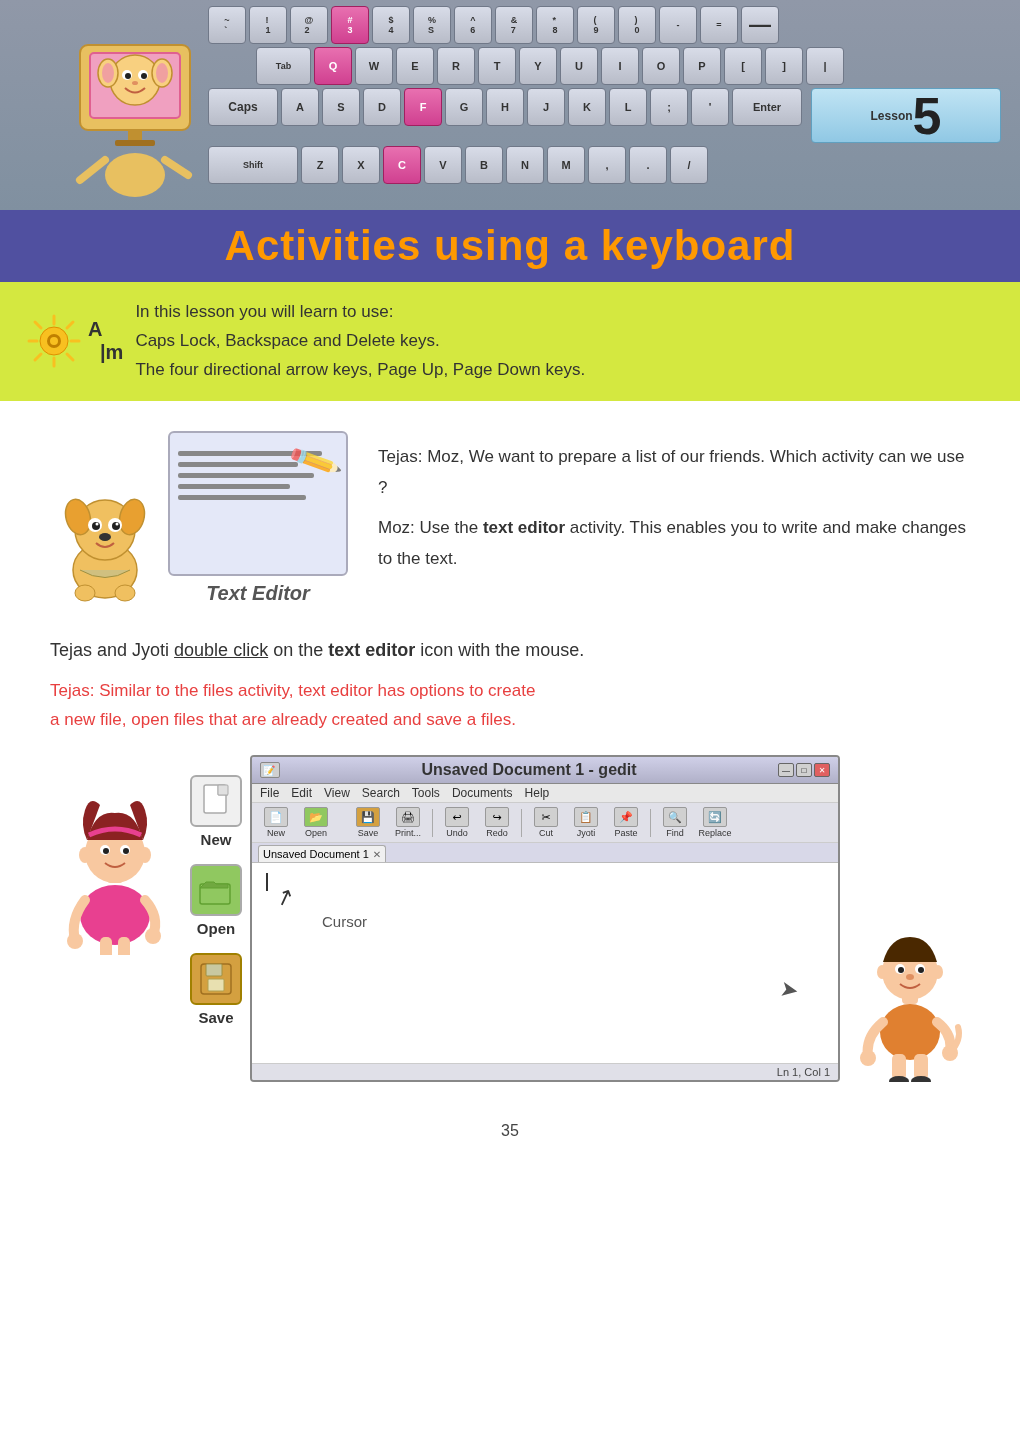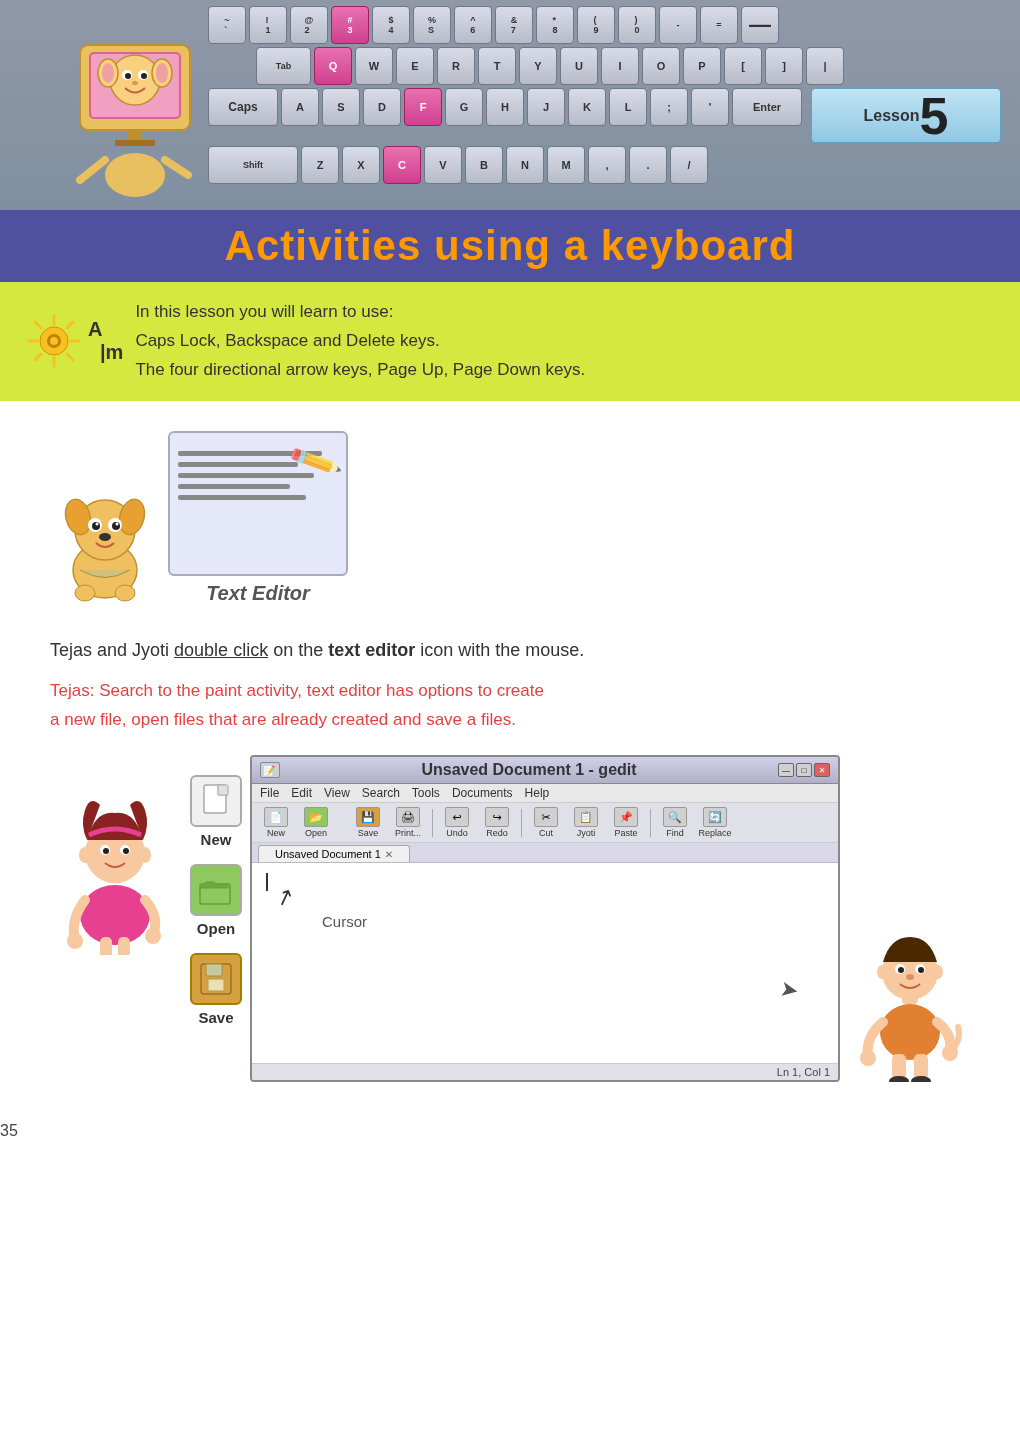--- a/index.html
+++ b/index.html
@@ -161,21 +161,21 @@
       background: #d8d8e8;
       padding: 2px 6px 0;
       display: flex;
       border-bottom: 1px solid #bbb;
     }
     .gedit-tab {
       background: #f0f0f0;
       border: 1px solid #aaa;
       border-bottom: none;
       border-radius: 3px 3px 0 0;
-      padding: 2px 16px;
+      padding: 2px 4px;
       font-size: 11px;
       display: flex;
       align-items: center;
       gap: 4px;
     }
     .tab-close {
       font-size: 10px;
       cursor: pointer;
       color: #666;
     }
@@ -189,21 +189,21 @@
       background: #e0e0e8;
       padding: 2px 8px;
       font-size: 11px;
       color: #444;
       text-align: right;
       border-top: 1px solid #ccc;
     }
 
     
     .page-number {
-      text-align: left;
+      text-align: center;
       font-size: 16px;
       color: #444;
       padding: 10px 0 20px;
     }
 
     
     .kb-container {
       width: 100%;
       height: 210px;
       background: linear-gradient(to bottom, #9098a8, #8090a0);
@@ -383,21 +383,21 @@
       <div class="k">G</div>
       <div class="k">H</div>
       <div class="k">J</div>
       <div class="k">K</div>
       <div class="k">L</div>
       <div class="k">;</div>
       <div class="k">'</div>
       <div class="k w3">Enter</div>
 
       <div class="k lesson-box lb" style="margin-left:6px;">
-        <span style="font-size:16px;font-weight:bold;">Lesson</span>
+        <span style="font-size:12px;font-weight:bold;">Lesson</span>
         <span class="lesson-big">5</span>
       </div>
     </div>
 
     <div class="row1">
       <div class="k w4" style="font-size:9px;">Shift</div>
       <div class="k">Z</div>
       <div class="k">X</div>
       <div class="k pk">C</div>
       <div class="k">V</div>
@@ -488,27 +488,33 @@
           <div style="background:#888;height:5px;width:85%;margin-bottom:6px;border-radius:2px;"></div>
           <div style="background:#888;height:5px;width:70%;margin-bottom:6px;border-radius:2px;"></div>
           <div style="background:#888;height:5px;width:80%;margin-bottom:6px;border-radius:2px;"></div>
 
           <div style="position:absolute;right:8px;top:8px;font-size:36px;transform:rotate(-25deg);opacity:0.8;">✏️</div>
         </div>
         <div style="font-size:20px;font-weight:bold;color:#555;margin-top:6px;font-style:italic;">Text Editor</div>
       </div>
     </div>
 
+    <div style="font-size:17px;color:#333;line-height:1.85;flex:1;padding-top:10px;">
+      <p>Tejas: Moz, We want to prepare a list of our friends. Which activity can we use ?</p>
+      <p style="margin-top:8px;">
+        <span>Moz: Use the </span><strong style="font-weight:900;">text editor</strong><span> activity. This enables you to write and make changes to the text.</span>
+      </p>
+    </div>
   </div>
 
   <p style="font-size:18px;color:#333;line-height:1.7;margin-bottom:12px;">
     <span>Tejas and Jyoti </span><span style="text-decoration:underline;">double click</span><span> on the </span><strong>text editor</strong><span> icon with  the mouse.</span>
   </p>
   <p style="color:#e84040;font-size:17px;line-height:1.7;margin-bottom:20px;">
-    <span>Tejas: Search to the paint activity, text editor has options to create</span><br>
+    <span>Tejas: Similar to the files activity, text editor has options to create</span><br>
     <span>a new file, open files that are already created and save a files.</span>
   </p>
 
   <div class="gedit-full-area">
 
     <div class="left-girl-area">
       <svg width="120" height="200" viewBox="0 0 120 200">
 
         <ellipse cx="60" cy="160" rx="35" ry="30" fill="#e84090"></ellipse>
 

